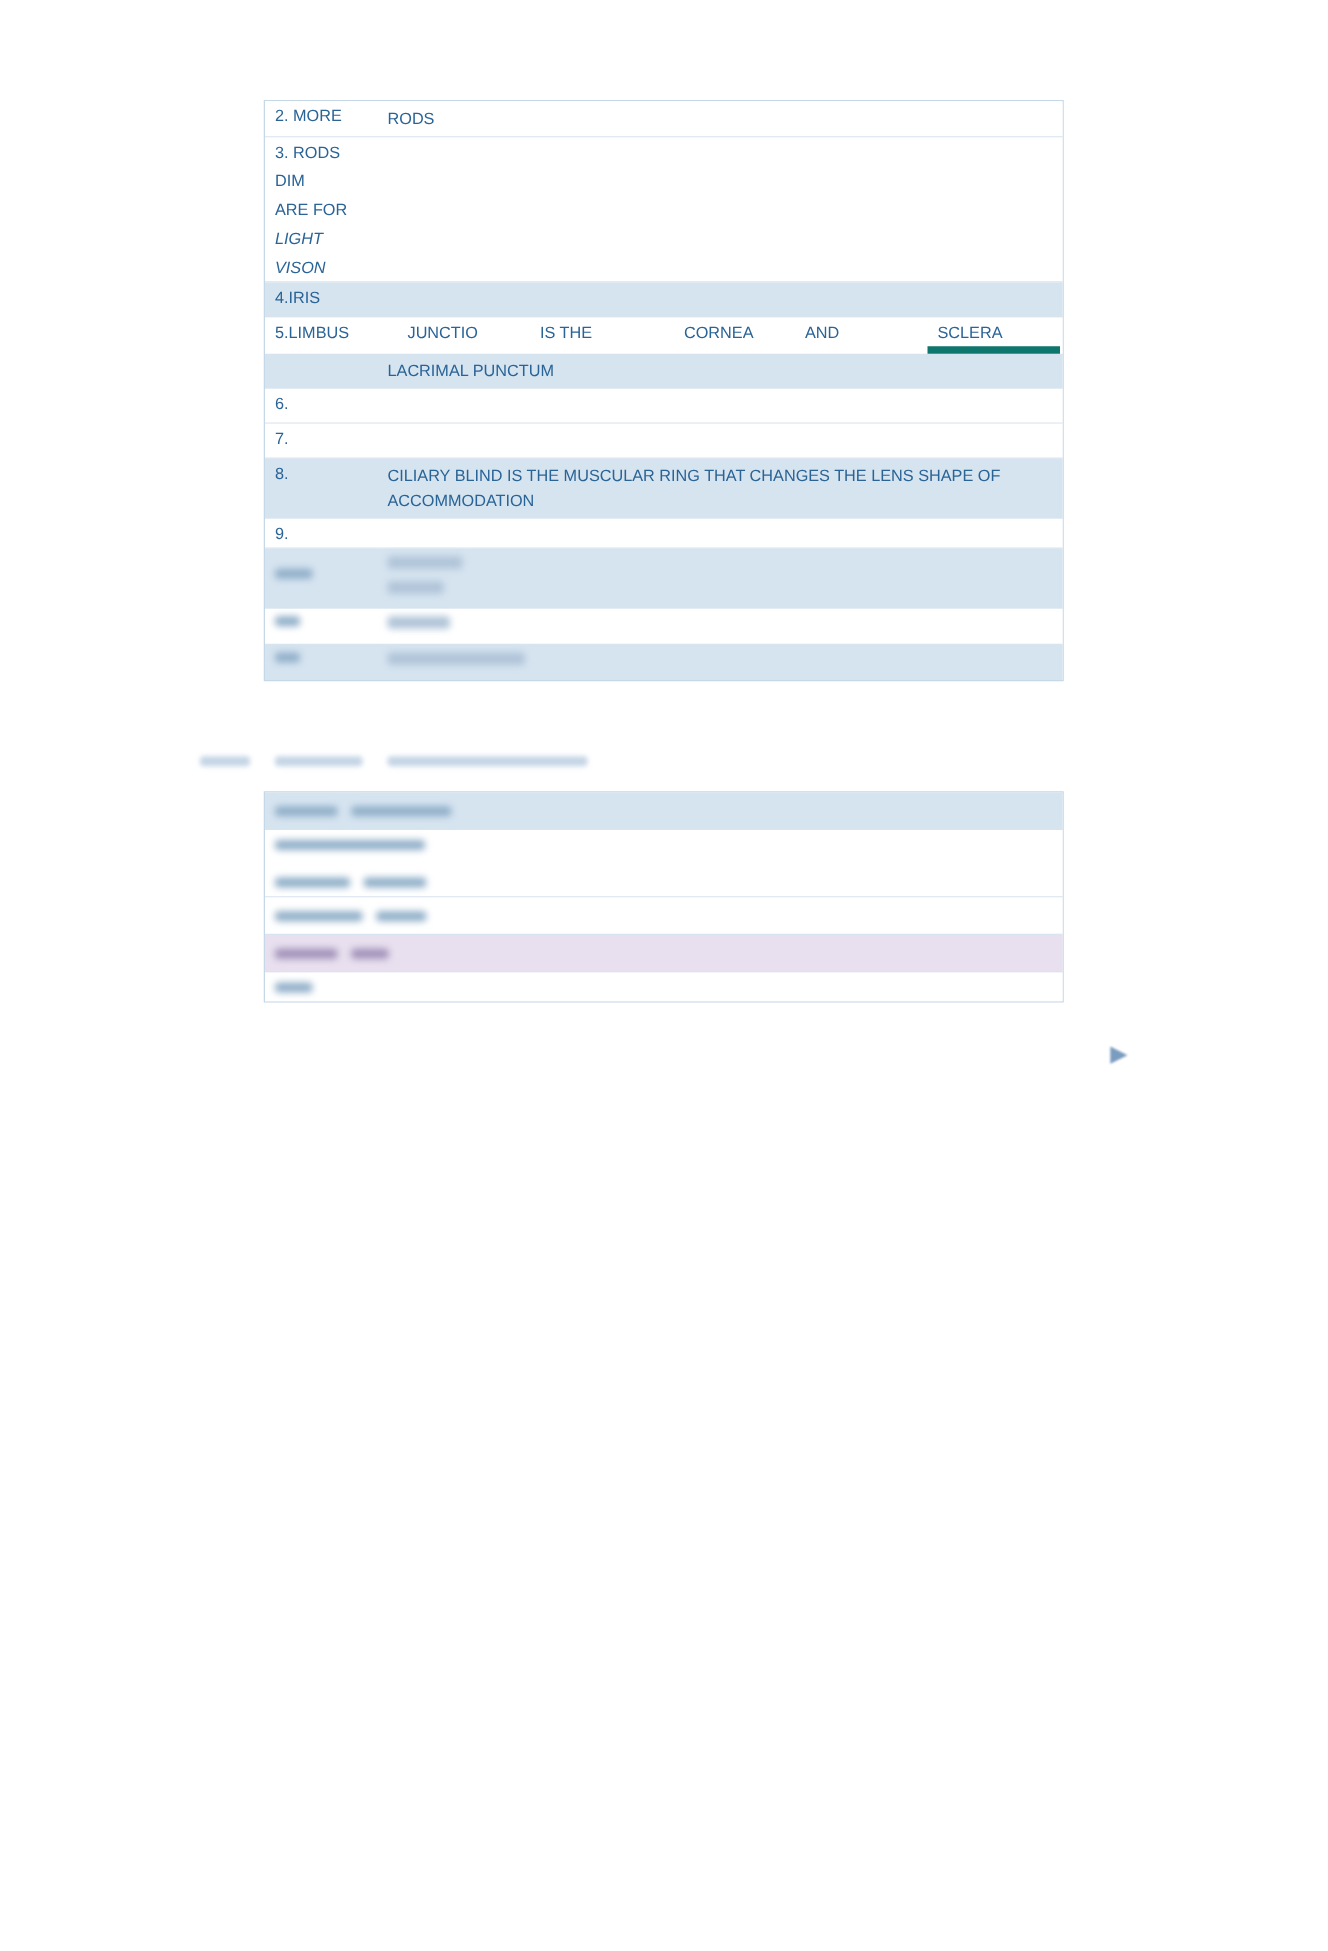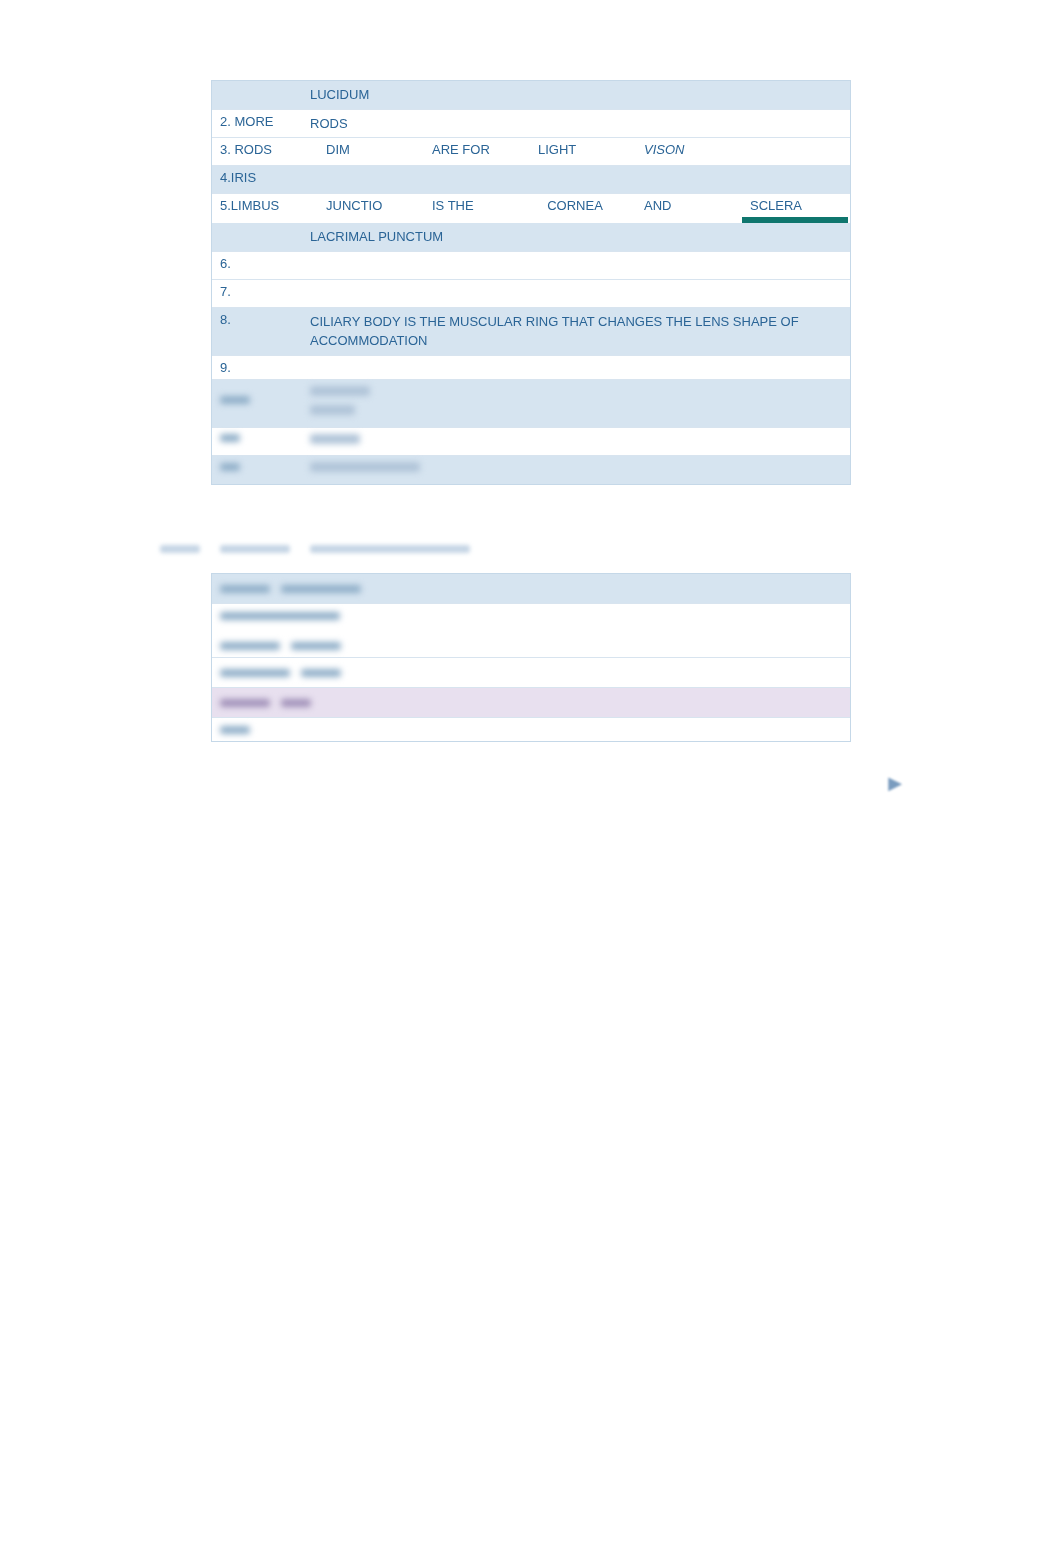--- a/index.html
+++ b/index.html
@@ -136,142 +136,136 @@
       filter: blur(3px);
     }
   </style>
 </head>
 <body>
 
 <div class="page-container">
 
   <div class="main-content">
 
+
+    <div class="row row-plain">
+      <div class="col-num">
+        <span>2. MORE</span>
+      </div>
+      <div class="col-content">
+        <span>RODS</span>
+      </div>
+    </div>
+
+    <div class="row row-plain" style="flex-direction: column; padding: 0;">
+      <div style="display: flex;">
+        <div class="col-num">
+          <span>3. RODS</span>
+        </div>
+        <div class="col-content">
+        </div>
+      </div>
+      <div style="display: flex;">
+        <div class="col-num">
+          <span>DIM</span>
+        </div>
+        <div class="col-content"></div>
+      </div>
+      <div style="display: flex;">
+        <div class="col-num">
+          <span>ARE FOR</span>
+        </div>
+        <div class="col-content"></div>
+      </div>
+      <div style="display: flex; font-style: italic;">
+        <div class="col-num">
+          <span>LIGHT</span>
+        </div>
+        <div class="col-content"></div>
+      </div>
+      <div style="display: flex; border-bottom: none; font-style: italic;">
+        <div class="col-num">
+          <span>VISON</span>
+        </div>
+        <div class="col-content"></div>
+      </div>
+    </div>
+
+    <div class="row row-highlighted">
+      <div class="col-num">
+        <span>4.IRIS</span>
+      </div>
+      <div class="col-content"></div>
+    </div>
+
+    <div class="row row-plain" style="flex-direction: row; padding: 0; border-bottom: none;">
+      <div style="display: flex;">
+        <div class="col-num">
+          <span>5.LIMBUS</span>
+        </div>
+        <div class="col-content"></div>
+      </div>
+      <div style="display: flex;">
+        <div class="col-num">
+          <span>JUNCTIO</span>
+        </div>
+        <div class="col-content"></div>
+      </div>
+      <div style="display: flex;">
+        <div class="col-num">
+          <span>IS THE</span>
+        </div>
+        <div class="col-content"></div>
+      </div>
+      <div style="display: flex; text-align: center;">
+        <div class="col-num">
+          <span>CORNEA</span>
+        </div>
+        <div class="col-content"></div>
+      </div>
+      <div style="display: flex;">
+        <div class="col-num">
+          <span>AND</span>
+        </div>
+        <div class="col-content"></div>
+      </div>
+      <div style="display: flex; border-bottom: 6px solid #0f766e;">
+        <div class="col-num">
+          <span>SCLERA</span>
+        </div>
+        <div class="col-content"></div>
+      </div>
+    </div>
+
     <div class="row row-highlighted">
       <div class="col-num"></div>
       <div class="col-content">
-        <span>LUCIDUM</span>
+        <span>LACRIMAL PUNCTUM</span>
       </div>
     </div>
 
     <div class="row row-plain">
       <div class="col-num">
-        <span>2. MORE</span>
-      </div>
-      <div class="col-content">
-        <span>RODS</span>
-      </div>
-    </div>
-
-    <div class="row row-plain" style="flex-direction: row; padding: 0;">
-      <div style="display: flex;">
-        <div class="col-num">
-          <span>3. RODS</span>
-        </div>
-        <div class="col-content">
-        </div>
-      </div>
-      <div style="display: flex;">
-        <div class="col-num">
-          <span>DIM</span>
-        </div>
-        <div class="col-content"></div>
-      </div>
-      <div style="display: flex;">
-        <div class="col-num">
-          <span>ARE FOR</span>
-        </div>
-        <div class="col-content"></div>
-      </div>
-      <div style="display: flex;">
-        <div class="col-num">
-          <span>LIGHT</span>
-        </div>
-        <div class="col-content"></div>
-      </div>
-      <div style="display: flex; border-bottom: none; font-style: italic;">
-        <div class="col-num">
-          <span>VISON</span>
-        </div>
-        <div class="col-content"></div>
+        <span>6.</span>
+      </div>
+      <div class="col-content"></div>
+    </div>
+
+    <div class="row row-plain">
+      <div class="col-num">
+        <span>7.</span>
       </div>
     </div>
 
     <div class="row row-highlighted">
       <div class="col-num">
-        <span>4.IRIS</span>
-      </div>
-      <div class="col-content"></div>
-    </div>
-
-    <div class="row row-plain" style="flex-direction: row; padding: 0; border-bottom: none;">
-      <div style="display: flex;">
-        <div class="col-num">
-          <span>5.LIMBUS</span>
-        </div>
-        <div class="col-content"></div>
-      </div>
-      <div style="display: flex;">
-        <div class="col-num">
-          <span>JUNCTIO</span>
-        </div>
-        <div class="col-content"></div>
-      </div>
-      <div style="display: flex;">
-        <div class="col-num">
-          <span>IS THE</span>
-        </div>
-        <div class="col-content"></div>
-      </div>
-      <div style="display: flex; text-align: center;">
-        <div class="col-num">
-          <span>CORNEA</span>
-        </div>
-        <div class="col-content"></div>
-      </div>
-      <div style="display: flex;">
-        <div class="col-num">
-          <span>AND</span>
-        </div>
-        <div class="col-content"></div>
-      </div>
-      <div style="display: flex; border-bottom: 6px solid #0f766e;">
-        <div class="col-num">
-          <span>SCLERA</span>
-        </div>
-        <div class="col-content"></div>
-      </div>
-    </div>
-
-    <div class="row row-highlighted">
-      <div class="col-num"></div>
-      <div class="col-content">
-        <span>LACRIMAL PUNCTUM</span>
-      </div>
-    </div>
-
-    <div class="row row-plain">
-      <div class="col-num">
-        <span>6.</span>
-      </div>
-      <div class="col-content"></div>
-    </div>
-
-    <div class="row row-plain">
-      <div class="col-num">
-        <span>7.</span>
-      </div>
-    </div>
-
-    <div class="row row-highlighted">
-      <div class="col-num">
         <span>8.</span>
       </div>
       <div class="col-content">
-        <span>CILIARY BODY IS THE MUSCULAR RING THAT CHANGES THE LENS SHAPE OF ACCOMMODATION</span>
+        <span>CILIARY BLIND IS THE MUSCULAR RING THAT CHANGES THE LENS SHAPE OF ACCOMMODATION</span>
       </div>
     </div>
 
     <div class="row row-plain" style="min-height: 24px;">
       <div class="col-num">
         <span>9.</span>
       </div>
       <div class="col-content"></div>
     </div>
 

